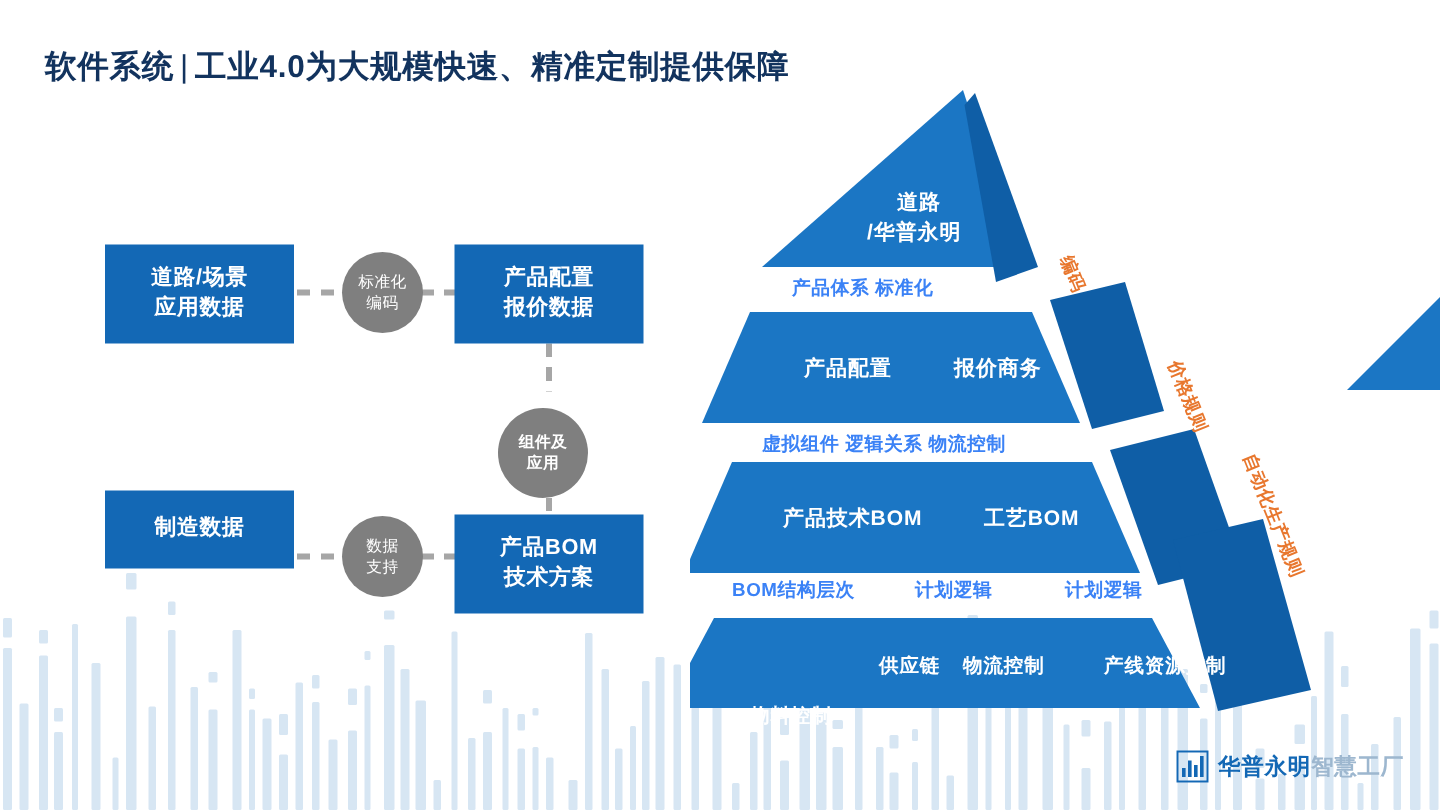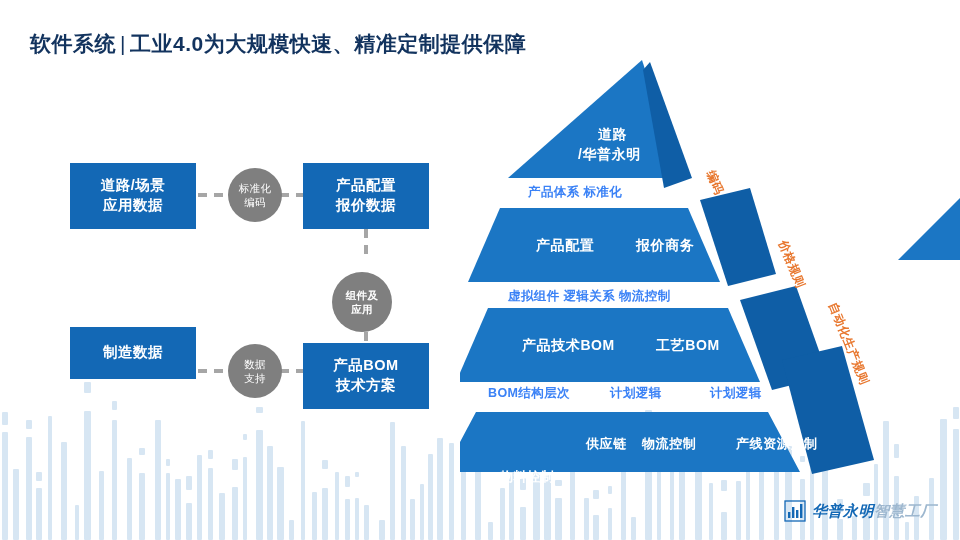--- a/index.html
+++ b/index.html
@@ -92,21 +92,21 @@
     position:absolute; color:#e8772e; font-weight:bold; font-size:12px;
     letter-spacing:.5px; white-space:nowrap; transform-origin:left top;
   }
 
   
   #logo{
     position:absolute; right:24px; bottom:18px; z-index:7;
     display:flex; align-items:center; gap:6px;
   }
   #logo-mark{ width:22px; height:22px; }
-  #logo-text{ font-size:15px; font-weight:bold; letter-spacing:.5px; white-space:nowrap;font-style:italic; }
+  #logo-text{ font-size:15px; font-weight:bold; letter-spacing:.5px; white-space:nowrap; }
   #logo-text .c1{ color:#1368b5; }
   #logo-text .c2{ color:#9db7cf; }
 </style>
 </head>
 <body>
 
 <div id="bar-pattern">
     <div class="bg-bar" style="left: 2px; width: 6px; height: 108px; background: rgb(215, 230, 243);"></div>
     <div class="bg-bar" style="left: 2px; width: 6px; height: 13px; bottom: 115px; background: rgb(215, 230, 243);"></div>
     <div class="bg-bar" style="left: 13px; width: 6px; height: 71px; background: rgb(215, 230, 243);"></div>

